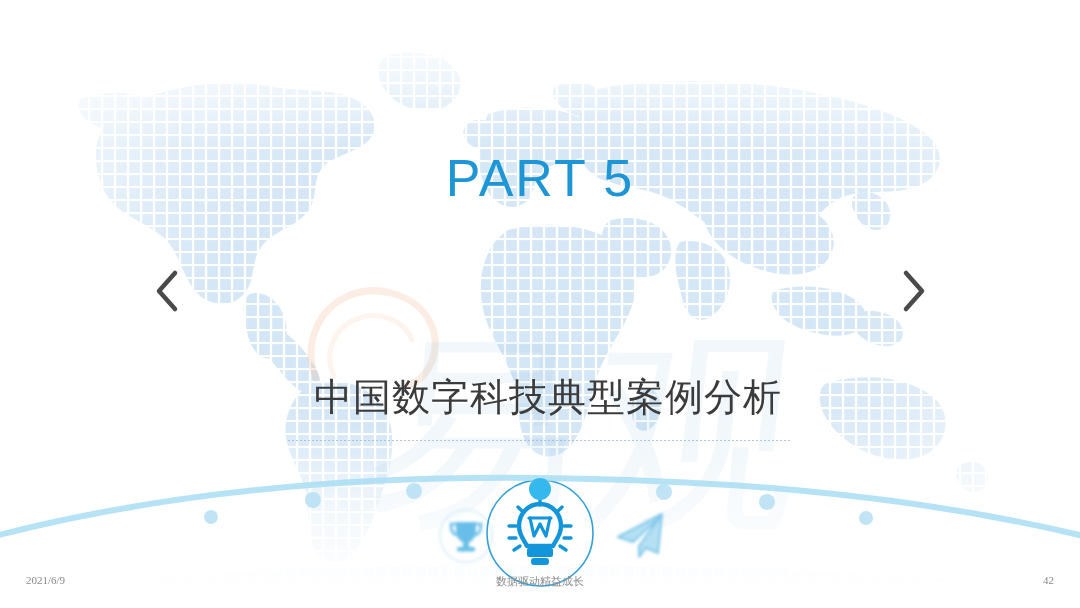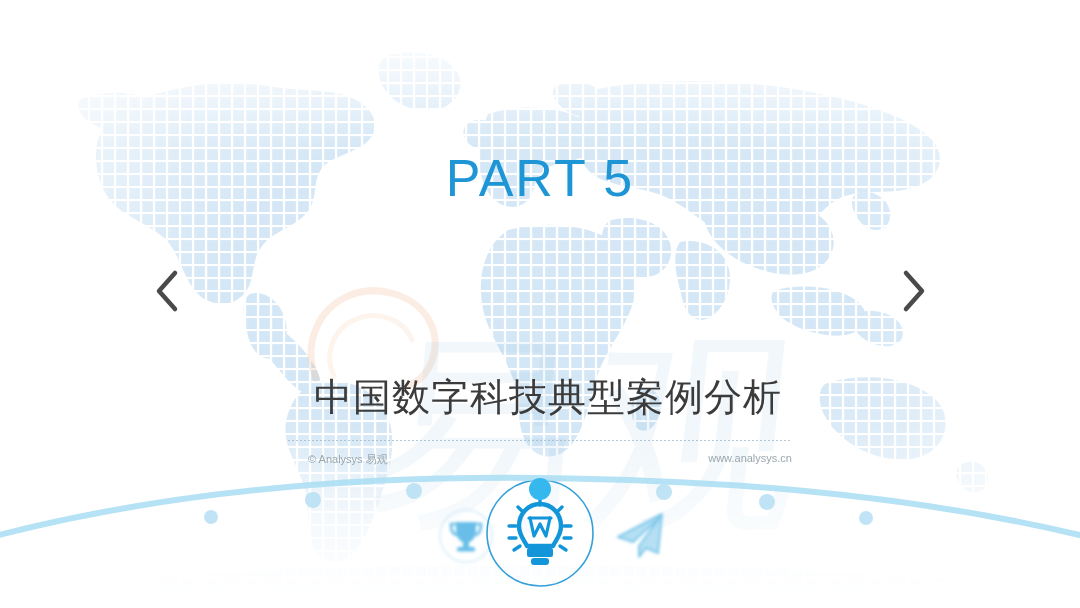--- a/index.html
+++ b/index.html
@@ -390,32 +390,33 @@
     </svg>
 
     <svg class="icon-plane" viewBox="0 0 62 58" xmlns="http://www.w3.org/2000/svg">
       <path d="M54,8 L10,31 L25,36 L52,11 L31,40 L31,51 L38,42 L50,47 Z" fill="#9ad4ef" stroke="#4fb3e3" stroke-width="2" stroke-linejoin="round"></path>
     </svg>
   </div>
 
   <div class="slide-title">中国数字科技典型案例分析</div>
 
   <div class="rule"></div>
-  <div class="brandline">
-    <span class="brand-left">© Analysys 易观</span>
-    <span class="brand-right">www.analysys.cn</span>
-  </div>
 
   <svg class="arc" id="arc-svg" viewBox="0 0 1080 80" xmlns="http://www.w3.org/2000/svg">
     <path d="M-20,78 C180,24 380,14 540,16 C700,18 900,28 1100,78" fill="none" stroke="#a8ddf2" stroke-width="6" stroke-linecap="round" opacity="0.85"></path>
     <g id="arc-dots">
         <circle cx="211" cy="55" r="7" fill="#b5dff3" opacity="0.85"></circle>
         <circle cx="313" cy="38" r="8" fill="#b5dff3" opacity="0.85"></circle>
         <circle cx="414" cy="29" r="8" fill="#b5dff3" opacity="0.85"></circle>
         <circle cx="540" cy="27" r="11" fill="#35b8ee" opacity="1"></circle>
         <circle cx="664" cy="30" r="8" fill="#b5dff3" opacity="0.85"></circle>
         <circle cx="767" cy="40" r="8" fill="#b5dff3" opacity="0.85"></circle>
         <circle cx="866" cy="56" r="7" fill="#b5dff3" opacity="0.85"></circle>
       </g>
   </svg>
 
+  <div class="footer">
+    <span class="footer-date">2021/6/9</span>
+    <span class="footer-center">数据驱动精益成长</span>
+    <span class="footer-page">42</span>
+  </div>
 
 </div>
 
 </body></html>

